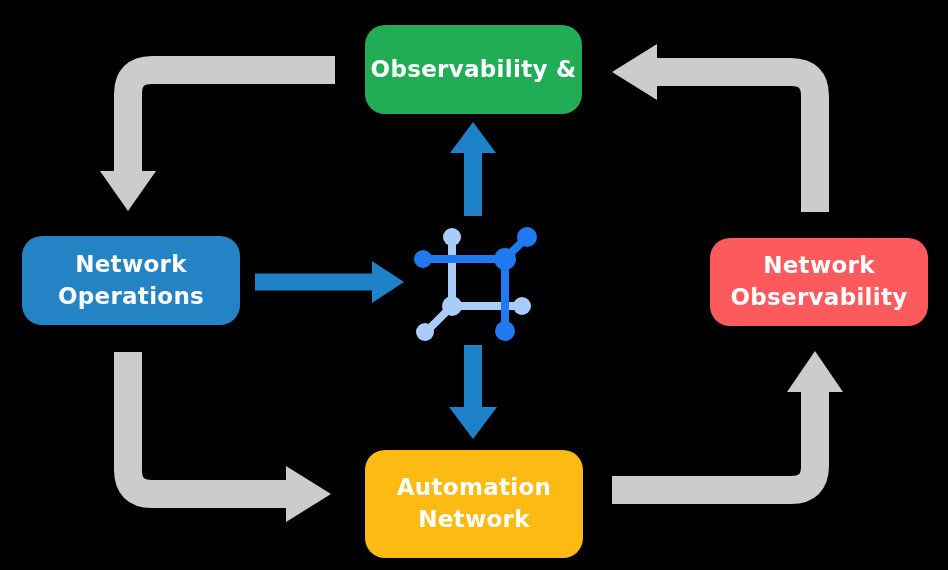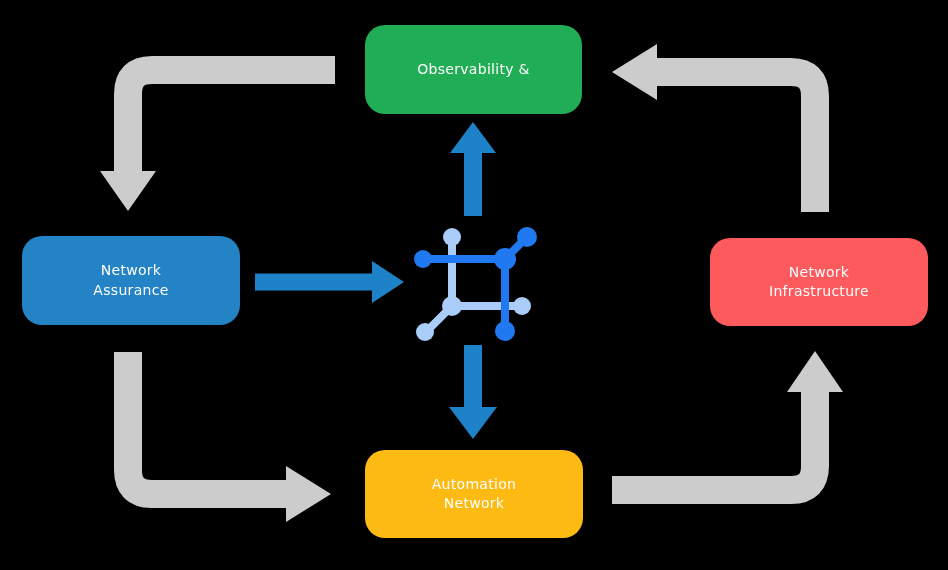--- a/index.html
+++ b/index.html
@@ -22,30 +22,30 @@
     height: 570px;
   }
   .node {
     position: absolute;
     border-radius: 20px;
     display: flex;
     flex-direction: column;
     align-items: center;
     justify-content: center;
     color: #ffffff;
-    font-size: 14px;
-    font-weight: normal;
+    font-size: 23px;
+    font-weight: bold;
     line-height: 1.38;
     letter-spacing: 0.3px;
     text-align: center;
   }
   .node-observability { left: 365px; top: 25px;  width: 217px; height: 89px; }
   .node-operations    { left: 22px;  top: 236px; width: 218px; height: 89px; }
   .node-infrastructure{ left: 710px; top: 238px; width: 218px; height: 88px; }
-  .node-automation    { left: 365px; top: 450px; width: 218px; height: 88px; }
+  .node-automation    { left: 365px; top: 450px; width: 218px; height: 108px; }
 </style>
 </head>
 <body>
 
 <div class="stage">
 
   <svg class="arrows-layer" viewBox="0 0 948 570" xmlns="http://www.w3.org/2000/svg">
 
     <g>
       <path d="M335 70 L152 70 Q128 70 128 94 L128 172" fill="none" stroke="#cccccc" stroke-width="28"></path>
@@ -107,26 +107,26 @@
       </g>
     </g>
   </svg>
 
   <div class="node node-observability" style="background: rgb(33, 173, 86);">
     <span>Observability &amp;</span>
   </div>
 
   <div class="node node-operations" style="background: rgb(35, 131, 196);">
     <span>Network</span>
-    <span>Assurance</span>
+    <span>Operations</span>
   </div>
 
   <div class="node node-infrastructure" style="background: rgb(253, 90, 94);">
     <span>Network</span>
-    <span>Infrastructure</span>
+    <span>Observability</span>
   </div>
 
   <div class="node node-automation" style="background: rgb(252, 186, 19);">
     <span>Automation</span>
     <span>Network</span>
   </div>
 
 </div>
 
 </body></html>

